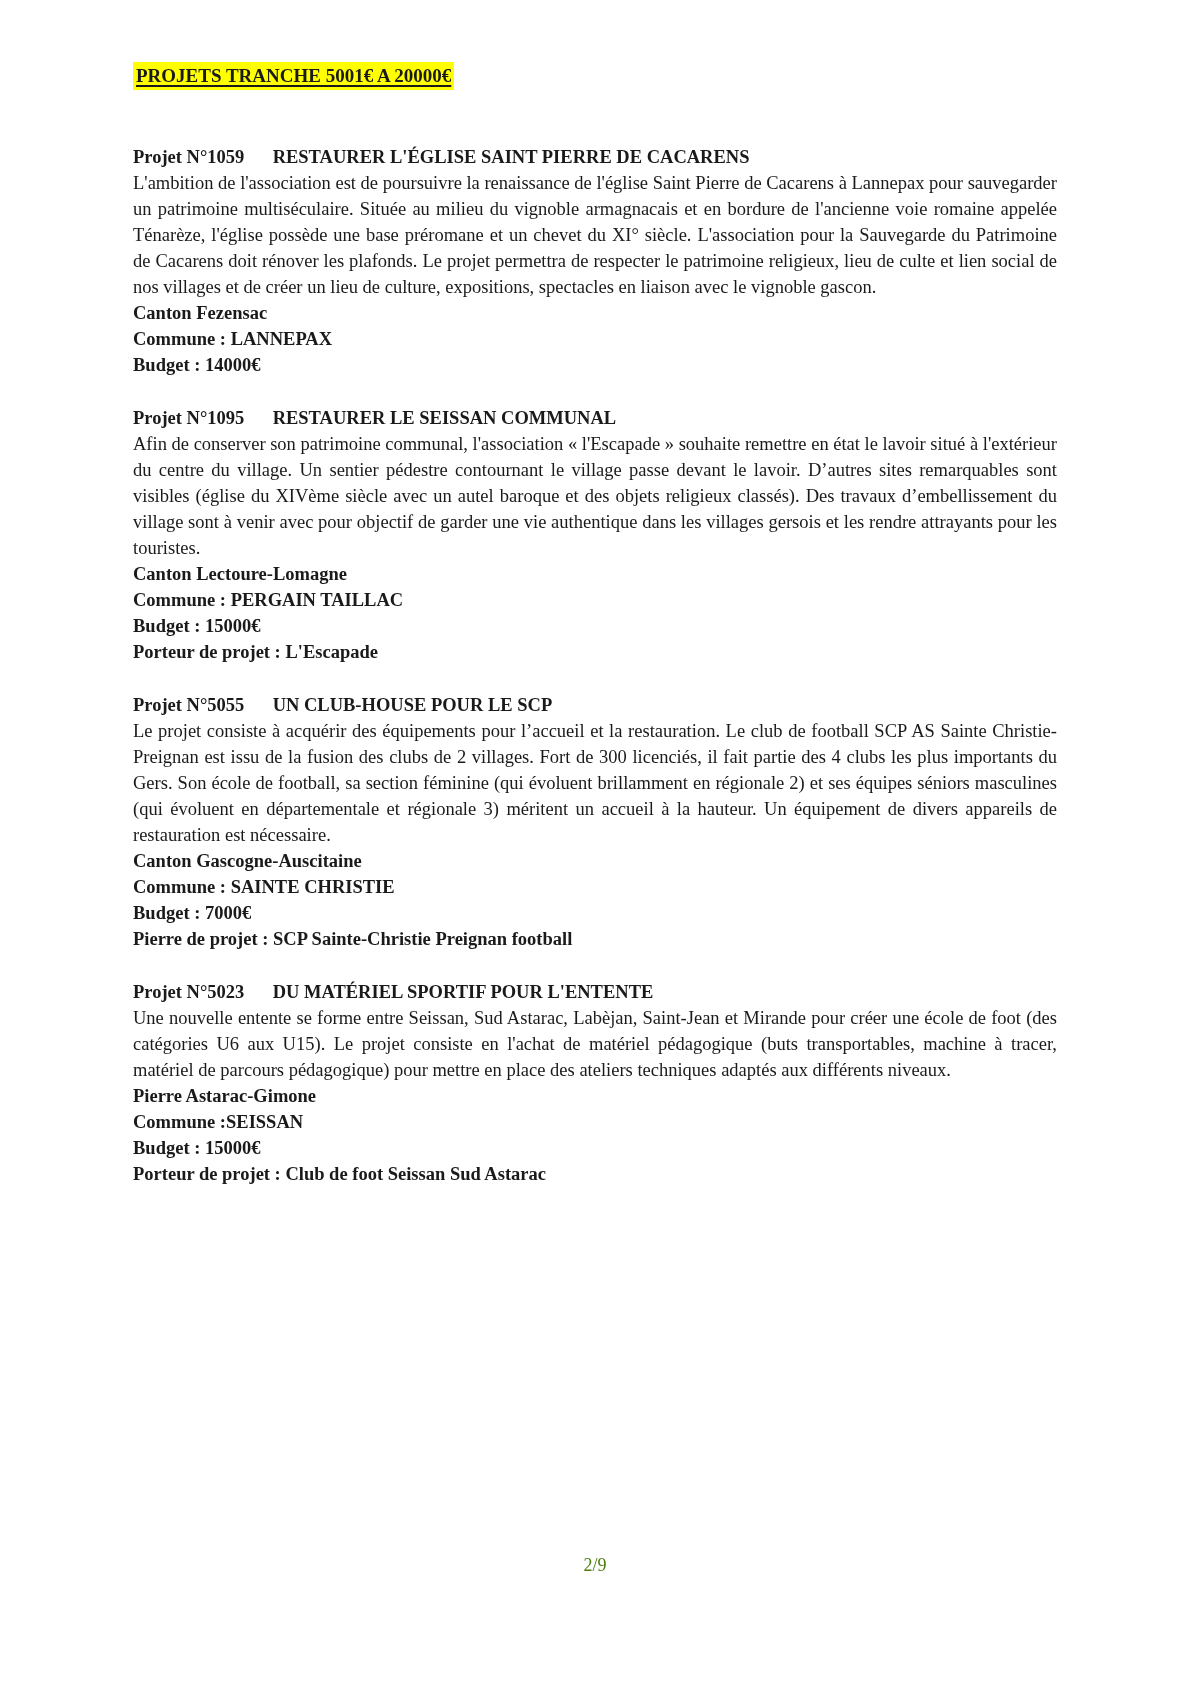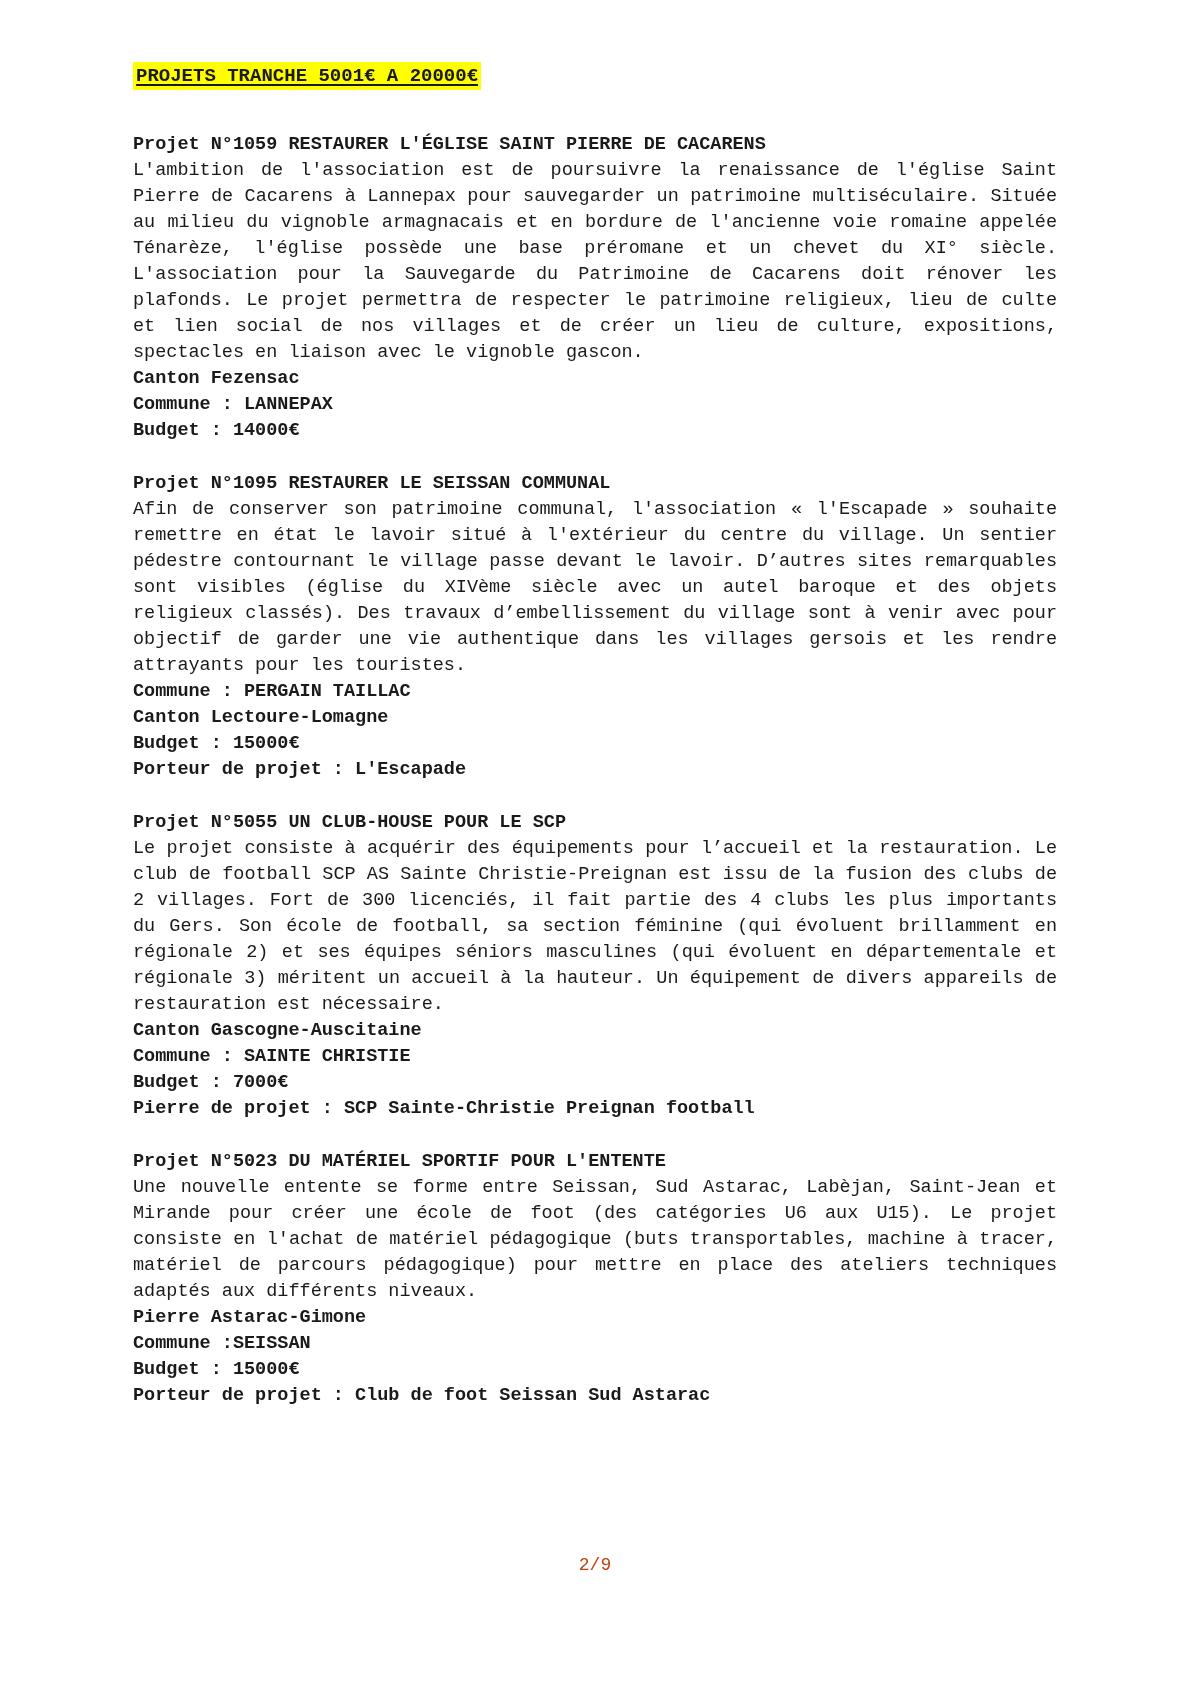--- a/index.html
+++ b/index.html
@@ -8,38 +8,38 @@
     background: #ffffff;
   }
   .page {
     position: relative;
     width: 1190px;
     height: 1684px;
     margin: 0 auto;
     background: #ffffff;
     box-sizing: border-box;
     padding: 62px 133px 8px 133px;
-    font-family: Liberation Mono, monospace;
+    font-family: Liberation Serif, serif;
     color: #1a1a1a;
     font-size: 18.5px;
     line-height: 26px;
   }
   .doc-heading {
     display: inline-block;
     margin: 0 0 42px 0;
     font-size: 19px;
     font-weight: bold;
     background: #ffff00;
     padding: 1px 3px;
     text-decoration: underline;
     text-decoration-thickness: 2px;
     text-underline-offset: 3px;
   }
   .heading-row { line-height: 26px; }
-  .project { margin: 0 0 27px 0; }
+  .project { margin: 12px 0 27px 0; }
   .project-header {
     font-weight: bold;
     line-height: 26px;
   }
   .project-number {
     display: inline-block;
     min-width: 135px;
   }
   .project-description {
     margin: 0;
@@ -50,21 +50,21 @@
     font-weight: bold;
     line-height: 26px;
   }
   .page-footer {
     position: absolute;
     left: 0;
     top: 1552px;
     width: 100%;
     text-align: center;
     font-size: 18px;
-    color: #c2410c;
+    color: #4d7c0f;
   }
 </style>
 </head>
 <body>
 
 <div class="page">
 
   <div class="heading-row">
     <span class="doc-heading">PROJETS TRANCHE 5001€ A 20000€</span>
   </div>
@@ -79,22 +79,22 @@
     <div class="meta-line">Commune : LANNEPAX</div>
     <div class="meta-line">Budget : 14000€</div>
   </section>
 
   <section class="project">
     <div class="project-header">
       <span class="project-number">Projet N°1095</span>
       <span class="project-title">RESTAURER LE SEISSAN COMMUNAL</span>
     </div>
     <p class="project-description">Afin de conserver son patrimoine communal, l'association « l'Escapade » souhaite remettre en état le lavoir situé à l'extérieur du centre du village. Un sentier pédestre contournant le village passe devant le lavoir. D’autres sites remarquables sont visibles (église du XIVème siècle avec un autel baroque et des objets religieux classés). Des travaux d’embellissement du village sont à venir avec pour objectif de garder une vie authentique dans les villages gersois et les rendre attrayants pour les touristes.</p>
+    <div class="meta-line">Canton Lectoure-Lomagne</div>
     <div class="meta-line">Commune : PERGAIN TAILLAC</div>
-    <div class="meta-line">Canton Lectoure-Lomagne</div>
     <div class="meta-line">Budget : 15000€</div>
     <div class="meta-line">Porteur de projet : L'Escapade</div>
   </section>
 
   <section class="project">
     <div class="project-header">
       <span class="project-number">Projet N°5055</span>
       <span class="project-title">UN CLUB-HOUSE POUR LE SCP</span>
     </div>
     <p class="project-description">Le projet consiste à acquérir des équipements pour l’accueil et la restauration. Le club de football SCP AS Sainte Christie-Preignan est issu de la fusion des clubs de 2 villages. Fort de 300 licenciés, il fait partie des 4 clubs les plus importants du Gers. Son école de football, sa section féminine (qui évoluent brillamment en régionale 2) et ses équipes séniors masculines (qui évoluent en départementale et régionale 3) méritent un accueil à la hauteur. Un équipement de divers appareils de restauration est nécessaire.</p>

